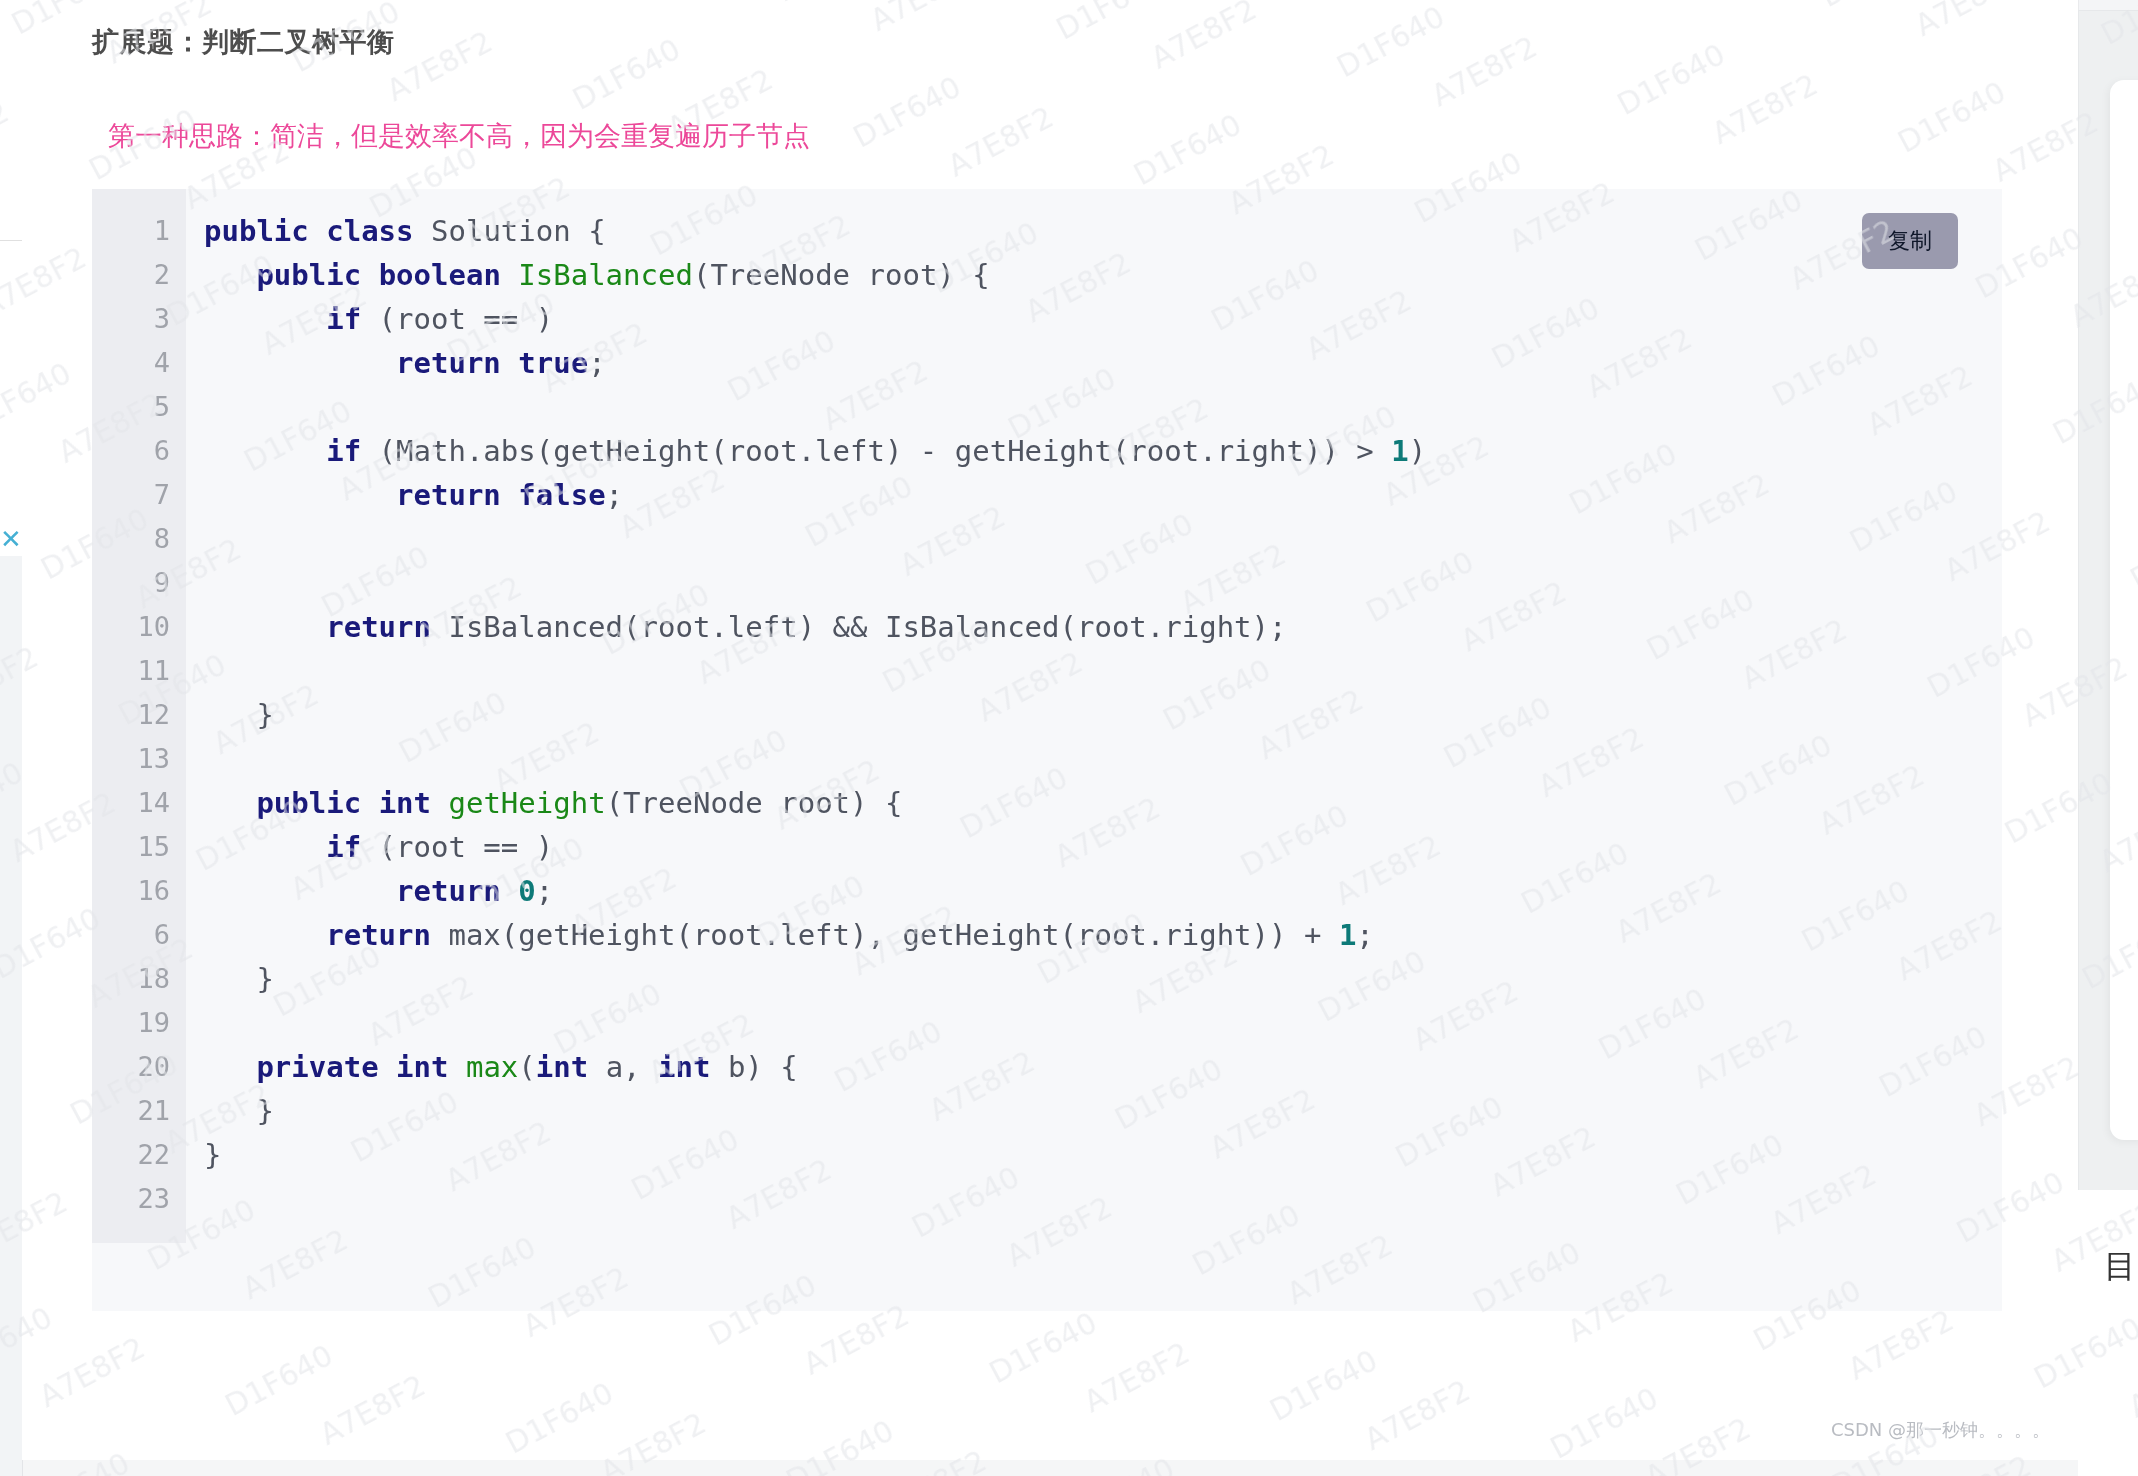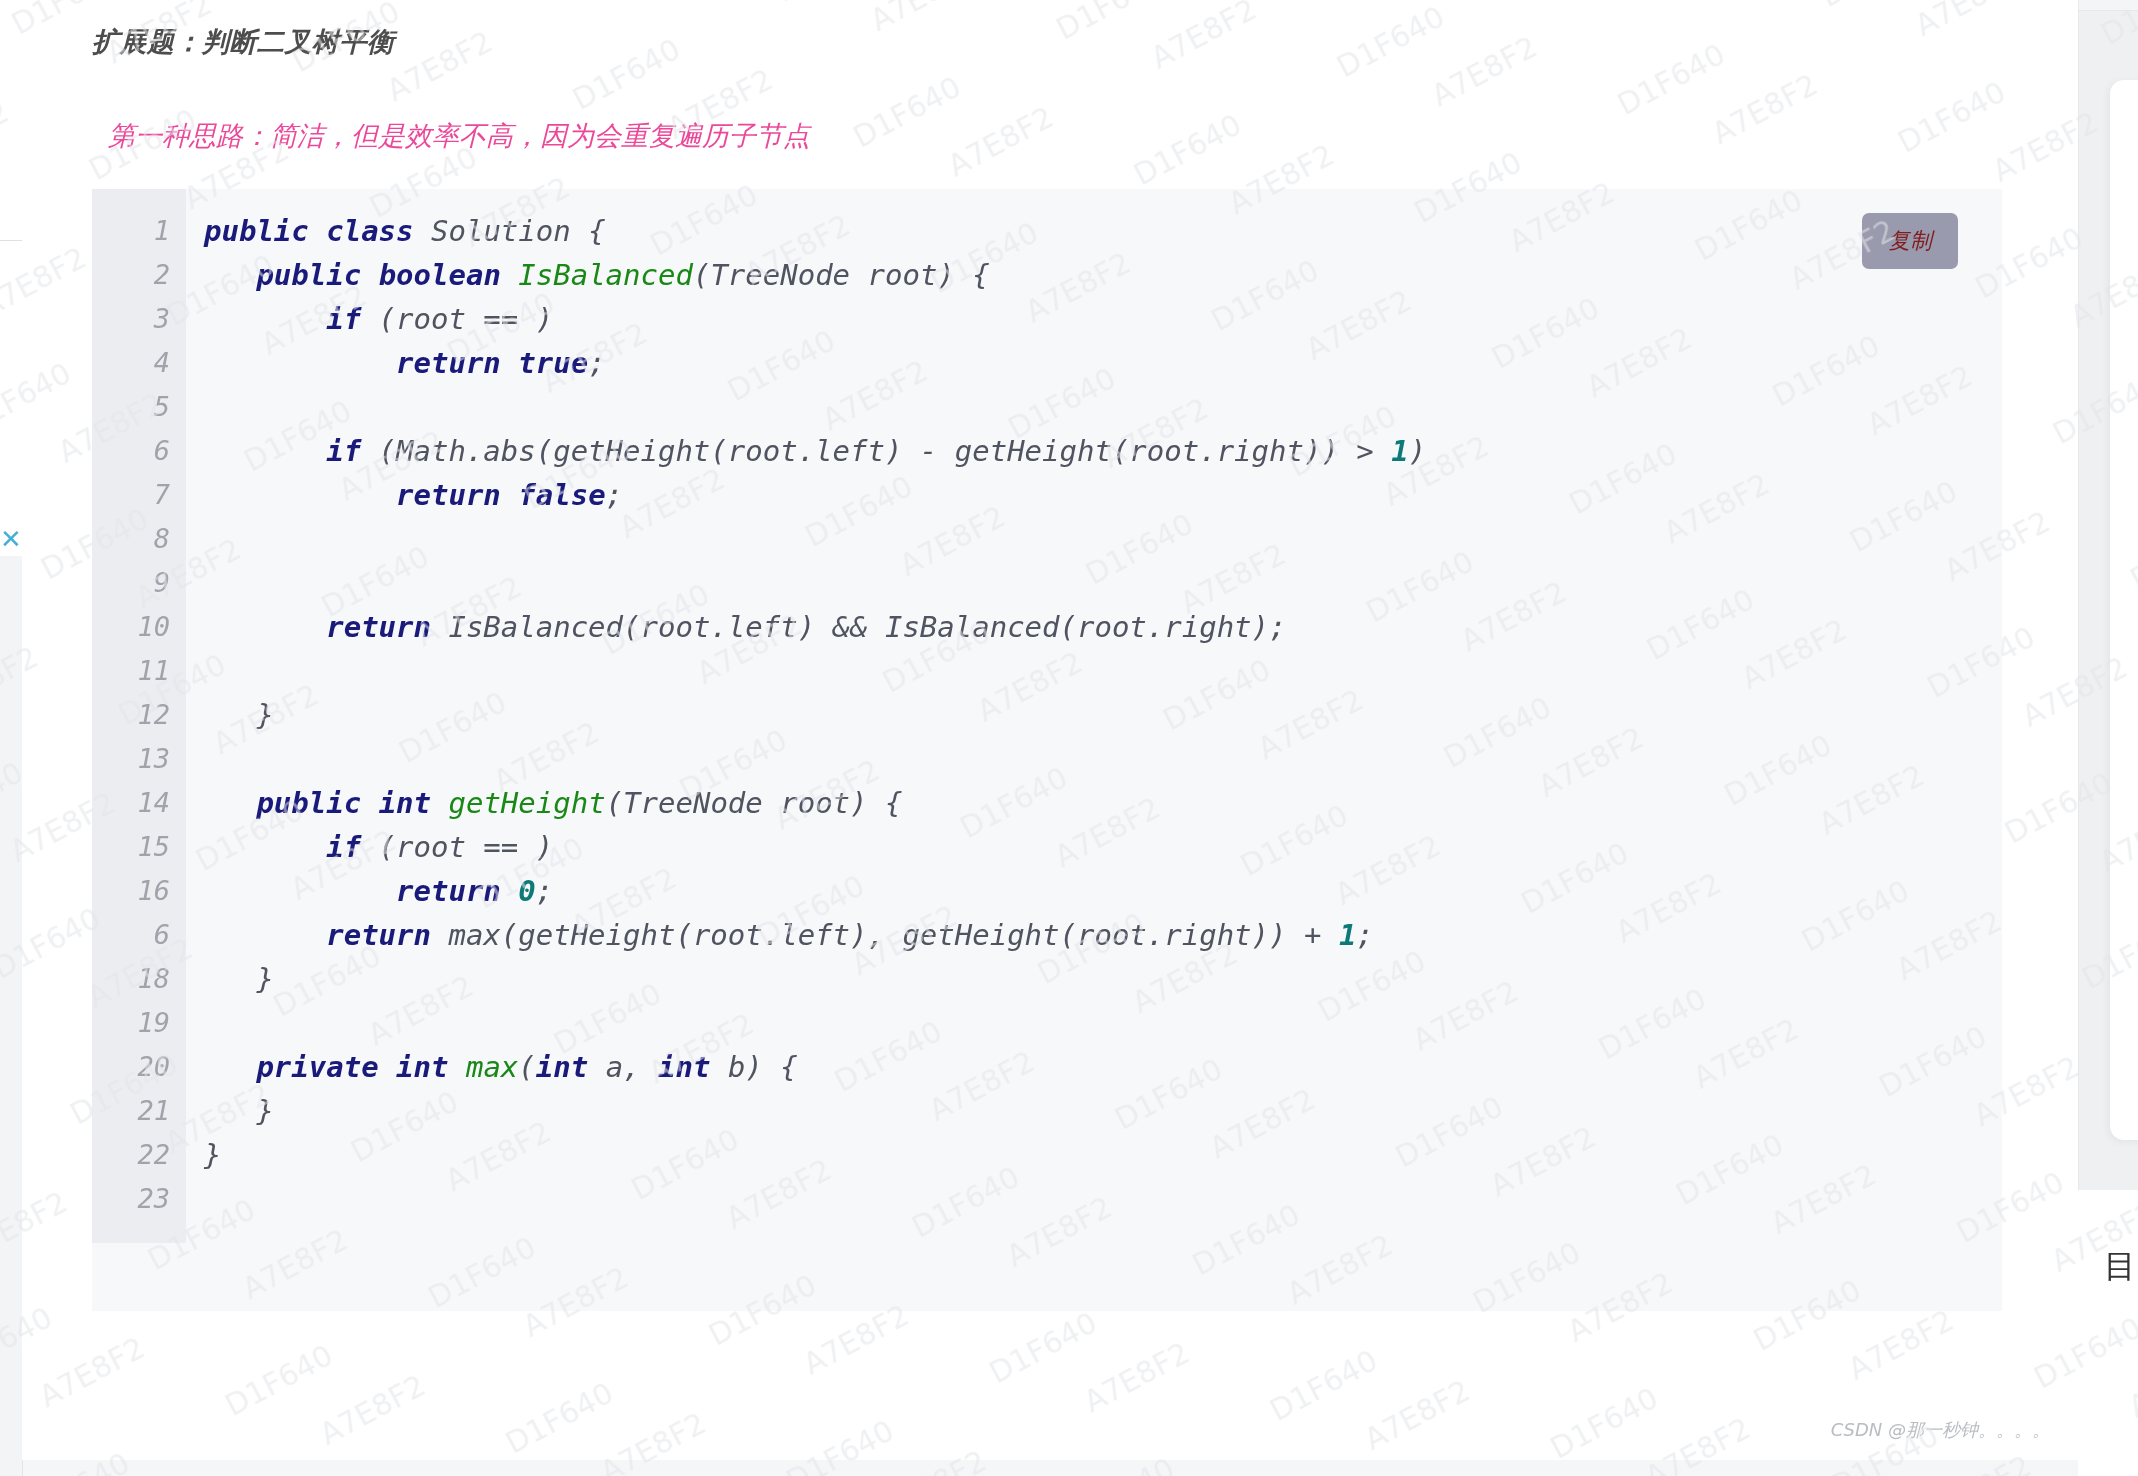--- a/index.html
+++ b/index.html
@@ -60,21 +60,20 @@
     cursor: pointer;
   }
 
   
   .main-col {
     position: absolute;
     left: 22px; top: 0;
     width: 2056px;
     height: 1460px;
     background: #ffffff;
-    font-style: italic;
   }
 
   .content {
     position: absolute;
     left: 70px;
     top: 0;
     width: 1940px;
   }
 
   h2.section-title {
@@ -159,21 +158,21 @@
   .tok-kw   { color: #1a1a7a; font-weight: bold; }
   .tok-fn   { color: #1a8817; }
   .tok-num  { color: #0d7a78; font-weight: bold; }
   .tok-pl   { color: #4f5460; }
 
   .copy-btn {
     position: absolute;
     right: 44px;
     top: 24px;
     background: #9a9aae;
-    color: #7f1d1d;
+    color: #0f172a;
     font-size: 22px;
     padding: 13px 26px;
     border-radius: 7px;
     font-family: "DejaVu Sans", sans-serif;
     cursor: pointer;
     user-select: none;
   }
 
   
   .watermark {

